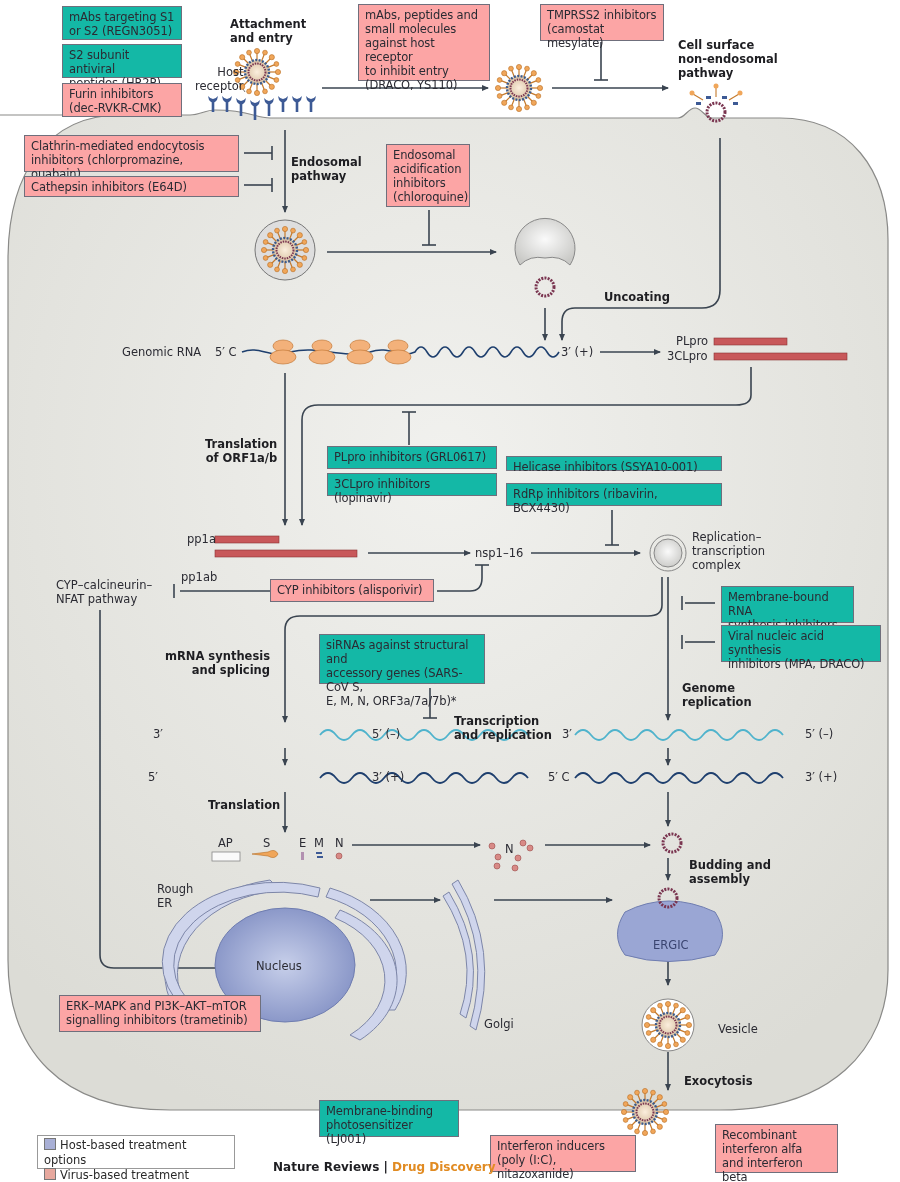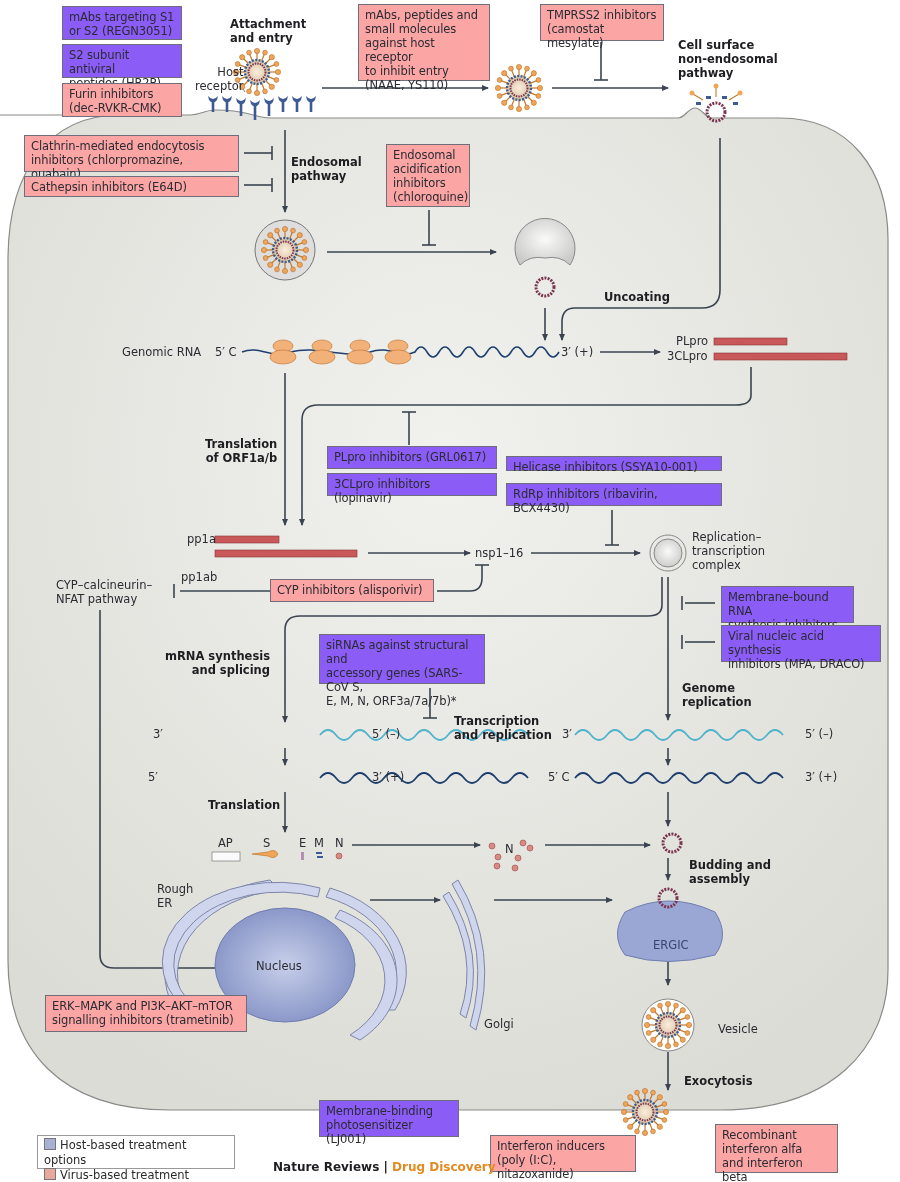--- a/index.html
+++ b/index.html
@@ -2,21 +2,21 @@
 <html><head>
 <meta charset="utf-8">
 <style>
   html, body { margin:0; padding:0; background:#ffffff; }
   body { width:900px; height:1182px; position:relative; overflow:hidden;
          font-family:"DejaVu Sans", "Liberation Sans", sans-serif; color:#2a2a2a; }
   #diagram { position:absolute; left:0; top:0; width:900px; height:1182px; }
   .box { position:absolute; border:1px solid #6f6f7c; font-size:11.5px; line-height:14px;
          padding:3px 6px; box-sizing:border-box; color:#2b2b33; letter-spacing:-0.1px; }
   .host { background:#fca5a5; }
-  .virus { background:#8b5cf6; }
+  .virus { background:#14b8a6; }
   .lbl { position:absolute; font-size:11.5px; line-height:14px; color:#2b2b33; white-space:nowrap; }
   .bold { font-weight:bold; color:#1e1e22; }
   .legend { position:absolute; left:37px; top:1135px; width:198px; height:34px;
             border:1px solid #999; background:#fff; font-size:11.5px; line-height:15px; padding:2px 6px; box-sizing:border-box; }
   .legend .sw { display:inline-block; width:10px; height:10px; border:1px solid #777; vertical-align:-1px; margin-right:4px; }
   .footer { position:absolute; left:273px; top:1160px; font-size:12px; font-weight:bold; }
   .footer .dd { color:#e18b22;margin-top:32px; }
   .footer .nr { color:#1e1e22; }
 </style>
 </head>
@@ -284,21 +284,21 @@
 </div>
 <div class="box host" style="left:62px;top:83px;width:120px;height:34px;" data-name="treatment-furin">
   <div data-name="box-line">Furin inhibitors</div>
     <div data-name="box-line">(dec-RVKR-CMK)</div>
 </div>
 <div class="box host" style="left:358px;top:4px;width:132px;height:77px;" data-name="treatment-host-receptor-blockers">
   <div data-name="box-line">mAbs, peptides and</div>
     <div data-name="box-line">small molecules</div>
   <div data-name="box-line">against host receptor</div>
     <div data-name="box-line">to inhibit entry</div>
-  <div data-name="box-line">(NAAE, YS110)</div>
+  <div data-name="box-line">(DRACO, YS110)</div>
 </div>
 <div class="box host" style="left:540px;top:4px;width:124px;height:37px;" data-name="treatment-tmprss2">
   <div data-name="box-line">TMPRSS2 inhibitors</div>
     <div data-name="box-line">(camostat mesylate)</div>
 </div>
 <div class="box host" style="left:24px;top:135px;width:215px;height:37px;" data-name="treatment-clathrin">
   <div data-name="box-line">Clathrin-mediated endocytosis</div>
     <div data-name="box-line">inhibitors (chlorpromazine, ouabain)</div>
 </div>
 <div class="box host" style="left:24px;top:176px;width:215px;height:21px;" data-name="treatment-cathepsin">
@@ -331,21 +331,21 @@
 </div>
 <div class="box virus" style="left:721px;top:625px;width:160px;height:37px;" data-name="treatment-nucleic-acid">
   <div data-name="box-line">Viral nucleic acid synthesis</div>
     <div data-name="box-line">inhibitors (MPA, DRACO)</div>
 </div>
 <div class="box virus" style="left:319px;top:634px;width:166px;height:50px;" data-name="treatment-sirna">
   <div data-name="box-line">siRNAs against structural and</div>
     <div data-name="box-line">accessory genes (SARS-CoV S,</div>
   <div data-name="box-line">E, M, N, ORF3a/7a/7b)*</div>
 </div>
-<div class="box host" style="left:45px;top:995px;width:202px;height:37px;" data-name="treatment-erk-mapk">
+<div class="box host" style="left:59px;top:995px;width:202px;height:37px;" data-name="treatment-erk-mapk">
   <div data-name="box-line">ERK–MAPK and PI3K–AKT–mTOR</div>
     <div data-name="box-line">signalling inhibitors (trametinib)</div>
 </div>
 <div class="box virus" style="left:319px;top:1100px;width:140px;height:37px;" data-name="treatment-photosensitizer">
   <div data-name="box-line">Membrane-binding</div>
     <div data-name="box-line">photosensitizer (LJ001)</div>
 </div>
 <div class="box host" style="left:490px;top:1135px;width:146px;height:37px;" data-name="treatment-interferon-inducers">
   <div data-name="box-line">Interferon inducers</div>
     <div data-name="box-line">(poly (I:C), nitazoxanide)</div>

